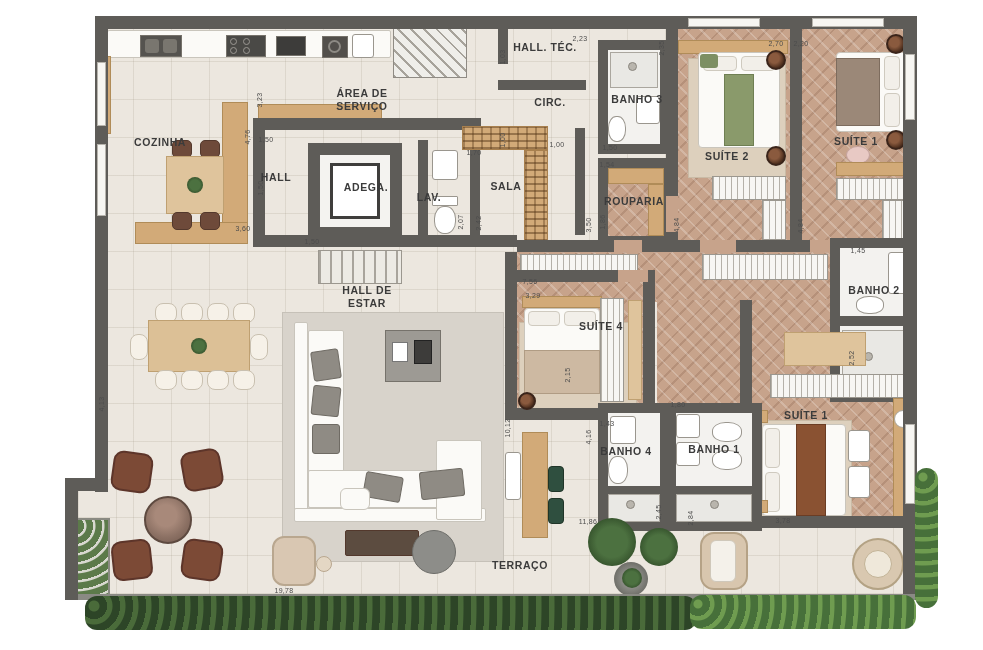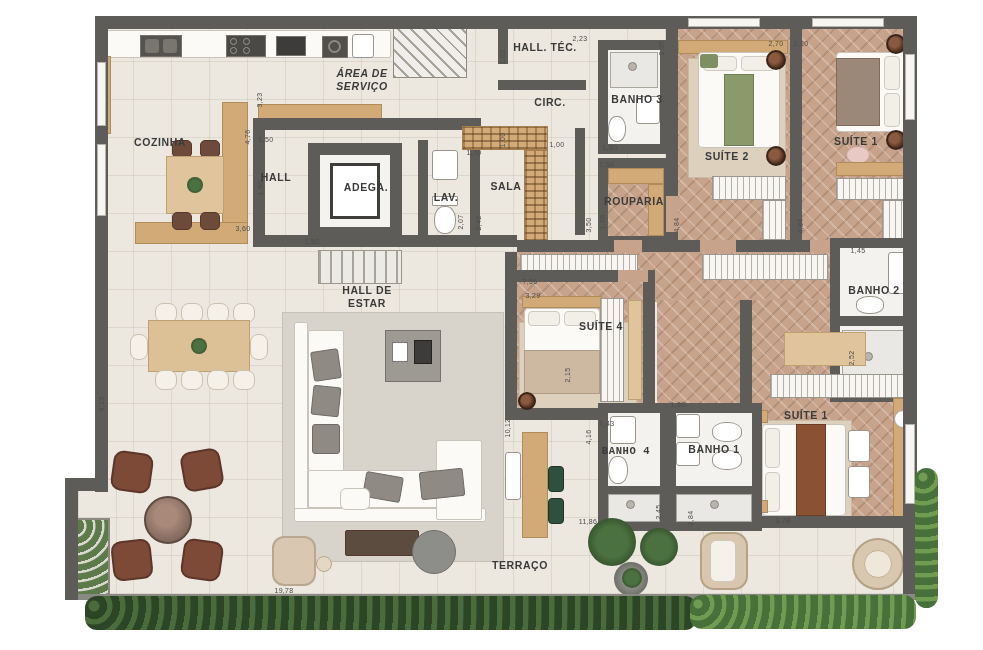--- a/index.html
+++ b/index.html
@@ -292,37 +292,37 @@
   <div class="win" style="left:812px;top:18px;width:72px;height:9px"></div>
   <div class="win" style="left:905px;top:54px;width:10px;height:66px"></div>
   <div class="win" style="left:905px;top:424px;width:10px;height:80px"></div>
 
   <div class="hedge" style="left:85px;top:596px;width:612px;height:34px"></div>
   <div class="hedgelt" style="left:690px;top:595px;width:226px;height:34px"></div>
   <div class="hedgelt" style="left:915px;top:468px;width:23px;height:140px"></div>
 
   <div id="labels" style="left:0;top:0;width:983px;height:650px">
       <span class="room-label" style="left: 160px; top: 143px;">COZINHA</span>
-      <span class="room-label" style="left: 362px; top: 80px; font-style: italic;">ÁREA DE
+      <span class="room-label" style="left: 362px; top: 100px;">ÁREA DE
 SERVIÇO</span>
       <span class="room-label" style="left: 276px; top: 178px;">HALL</span>
       <span class="room-label" style="left: 366px; top: 188px;">ADEGA.</span>
-      <span class="room-label" style="left: 446px; top: 198px;">LAV.</span>
+      <span class="room-label" style="left: 429px; top: 198px;">LAV.</span>
       <span class="room-label" style="left: 506px; top: 187px;">SALA</span>
       <span class="room-label" style="left: 545px; top: 48px;">HALL. TÉC.</span>
       <span class="room-label" style="left: 550px; top: 103px;">CIRC.</span>
       <span class="room-label" style="left: 637px; top: 100px;">BANHO 3</span>
       <span class="room-label" style="left: 727px; top: 157px;">SUÍTE 2</span>
       <span class="room-label" style="left: 856px; top: 142px;">SUÍTE 1</span>
       <span class="room-label" style="left: 634px; top: 202px;">ROUPARIA</span>
       <span class="room-label" style="left: 874px; top: 291px;">BANHO 2</span>
       <span class="room-label" style="left: 601px; top: 327px;">SUÍTE 4</span>
       <span class="room-label" style="left: 367px; top: 297px;">HALL DE
 ESTAR</span>
-      <span class="room-label" style="left: 626px; top: 452px; font-family: Liberation Mono, monospace;">BANHO 4</span>
+      <span class="room-label" style="left: 626px; top: 452px;">BANHO 4</span>
       <span class="room-label" style="left: 714px; top: 450px;">BANHO 1</span>
       <span class="room-label" style="left: 806px; top: 416px;">SUÍTE 1</span>
       <span class="room-label" style="left: 520px; top: 566px;">TERRAÇO</span>
       <span class="dim vert" style="left: 247px; top: 137px;">4,76</span>
       <span class="dim vert" style="left: 259px; top: 100px;">3,23</span>
       <span class="dim" style="left: 266px; top: 139px;">1,50</span>
       <span class="dim vert" style="left: 260px; top: 188px;">1,50</span>
       <span class="dim" style="left: 243px; top: 228px;">3,60</span>
       <span class="dim" style="left: 312px; top: 241px;">1,50</span>
       <span class="dim vert" style="left: 502px; top: 57px;">1,03</span>

